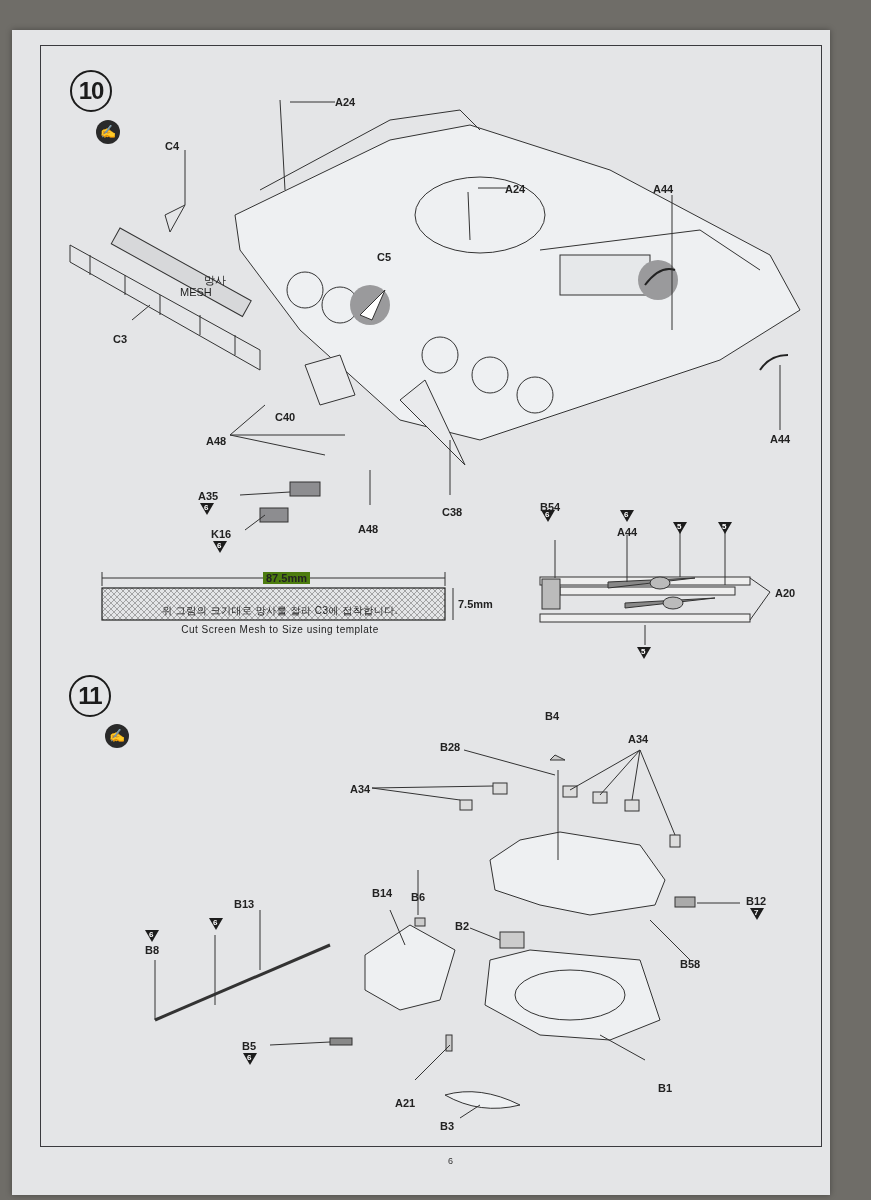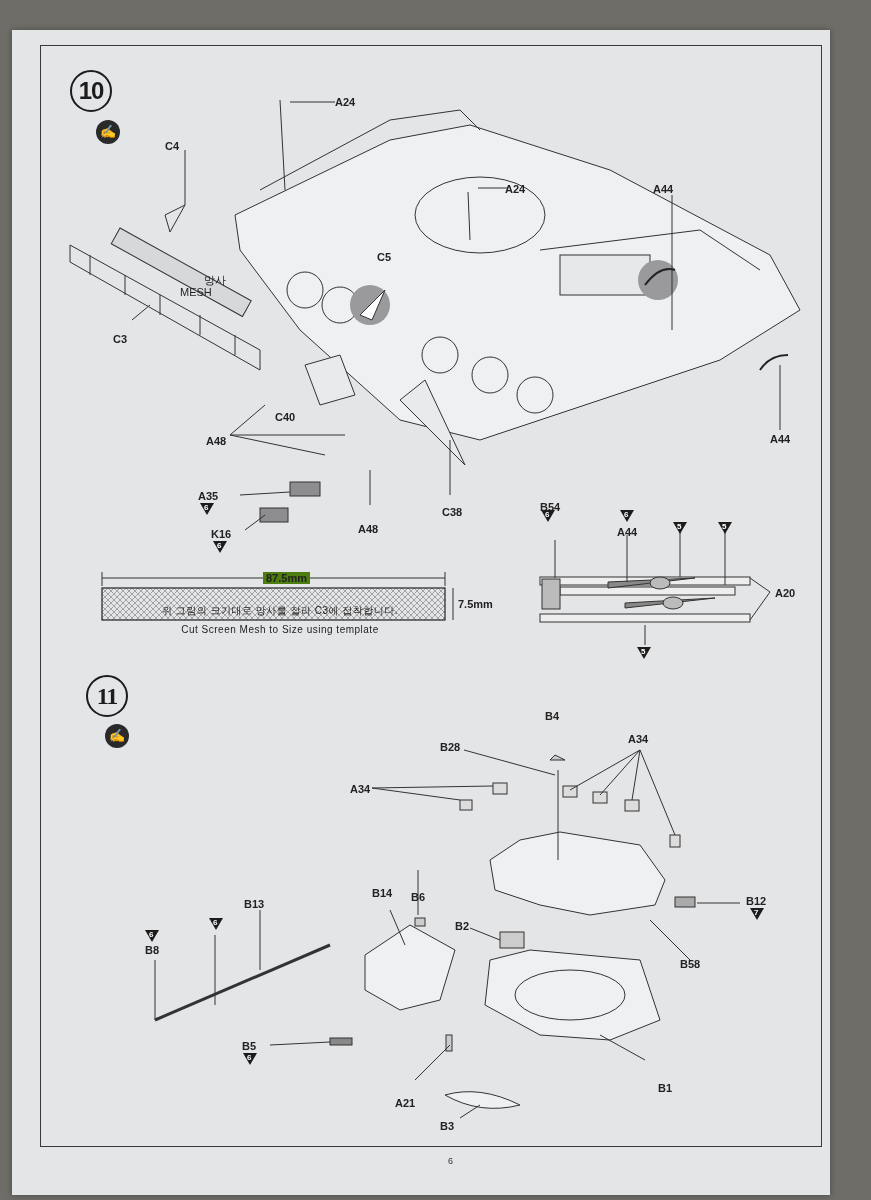--- a/index.html
+++ b/index.html
@@ -151,34 +151,34 @@
     <span>5</span>
   </div>
 <div class="tri" style="left:718px;top:522px;">
     <span>5</span>
   </div>
 <div class="lbl" style="left:775px;top:587px;">A20</div>
 <div class="tri" style="left:637px;top:647px;">
     <span>5</span>
   </div>
 
-<div class="stepnum" style="left:86px;top:675px;font-family:Liberation Serif, serif;">11</div>
+<div class="stepnum" style="left:69px;top:675px;">11</div>
 <div class="glue" style="left:105px;top:724px;">✍</div>
 
 <div class="lbl" style="left:545px;top:710px;">B4</div>
 <div class="lbl" style="left:628px;top:733px;">A34</div>
 <div class="lbl" style="left:440px;top:741px;">B28</div>
 <div class="lbl" style="left:350px;top:783px;">A34</div>
 <div class="lbl" style="left:411px;top:853px;margin-top:38px;">B6</div>
 <div class="lbl" style="left:372px;top:887px;">B14</div>
 <div class="lbl" style="left:746px;top:895px;">B12</div>
 <div class="tri" style="left:750px;top:908px;">
     <span>7</span>
   </div>
-<div class="lbl" style="left:244px;top:898px;">B13</div>
+<div class="lbl" style="left:234px;top:898px;">B13</div>
 <div class="tri" style="left:209px;top:918px;">
     <span>6</span>
   </div>
 <div class="lbl" style="left:455px;top:920px;">B2</div>
 <div class="tri" style="left:145px;top:930px;">
     <span>6</span>
   </div>
 <div class="lbl" style="left:145px;top:944px;">B8</div>
 <div class="lbl" style="left:680px;top:958px;">B58</div>
 <div class="lbl" style="left:242px;top:1040px;">B5</div>

